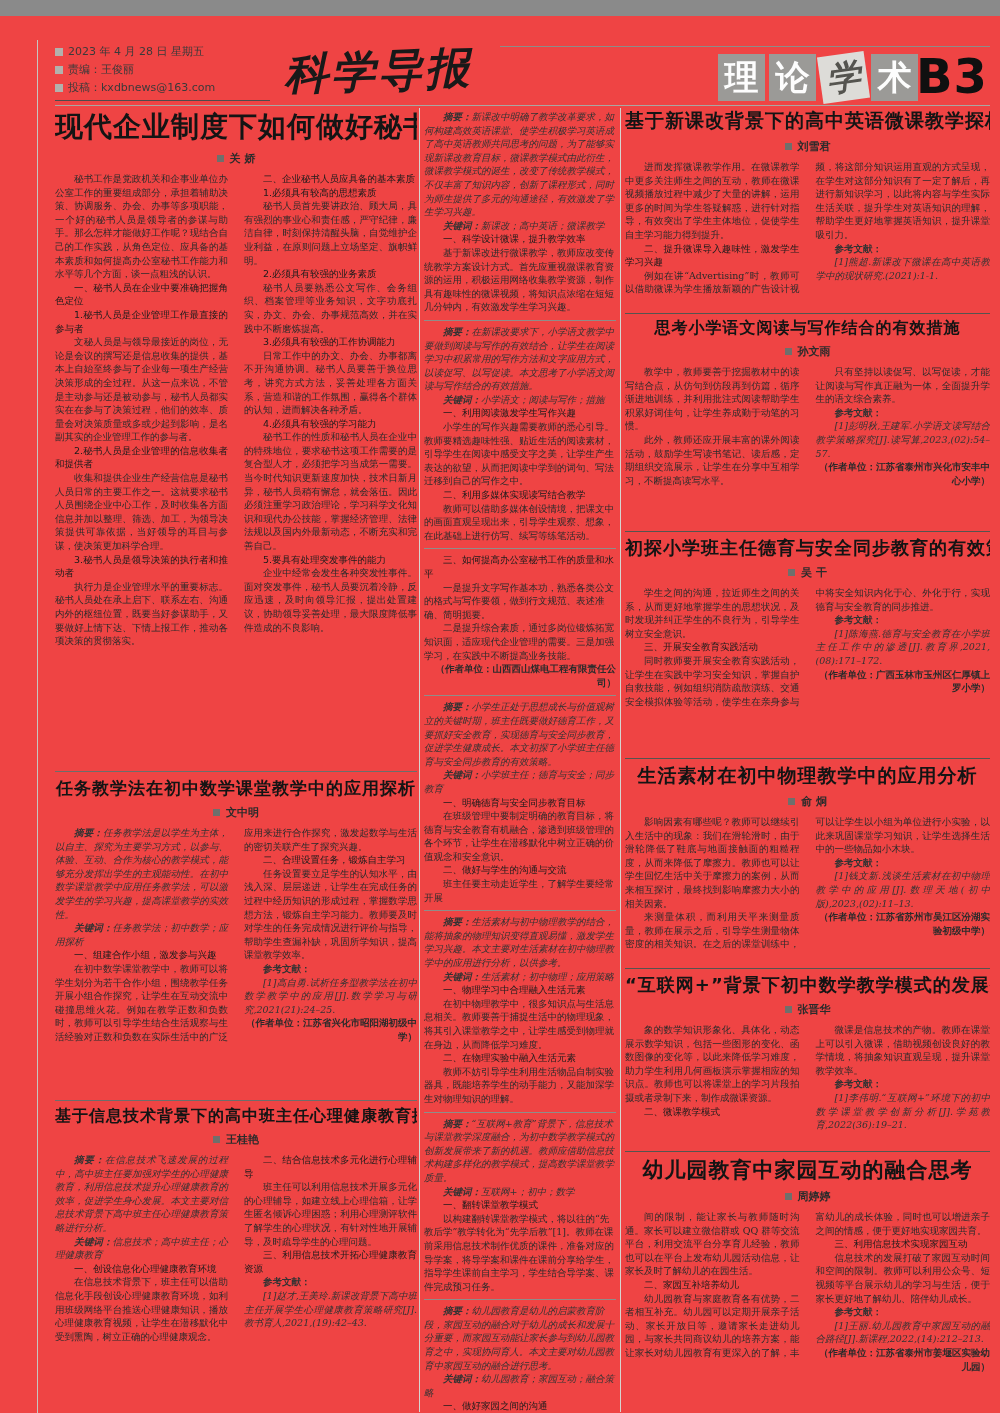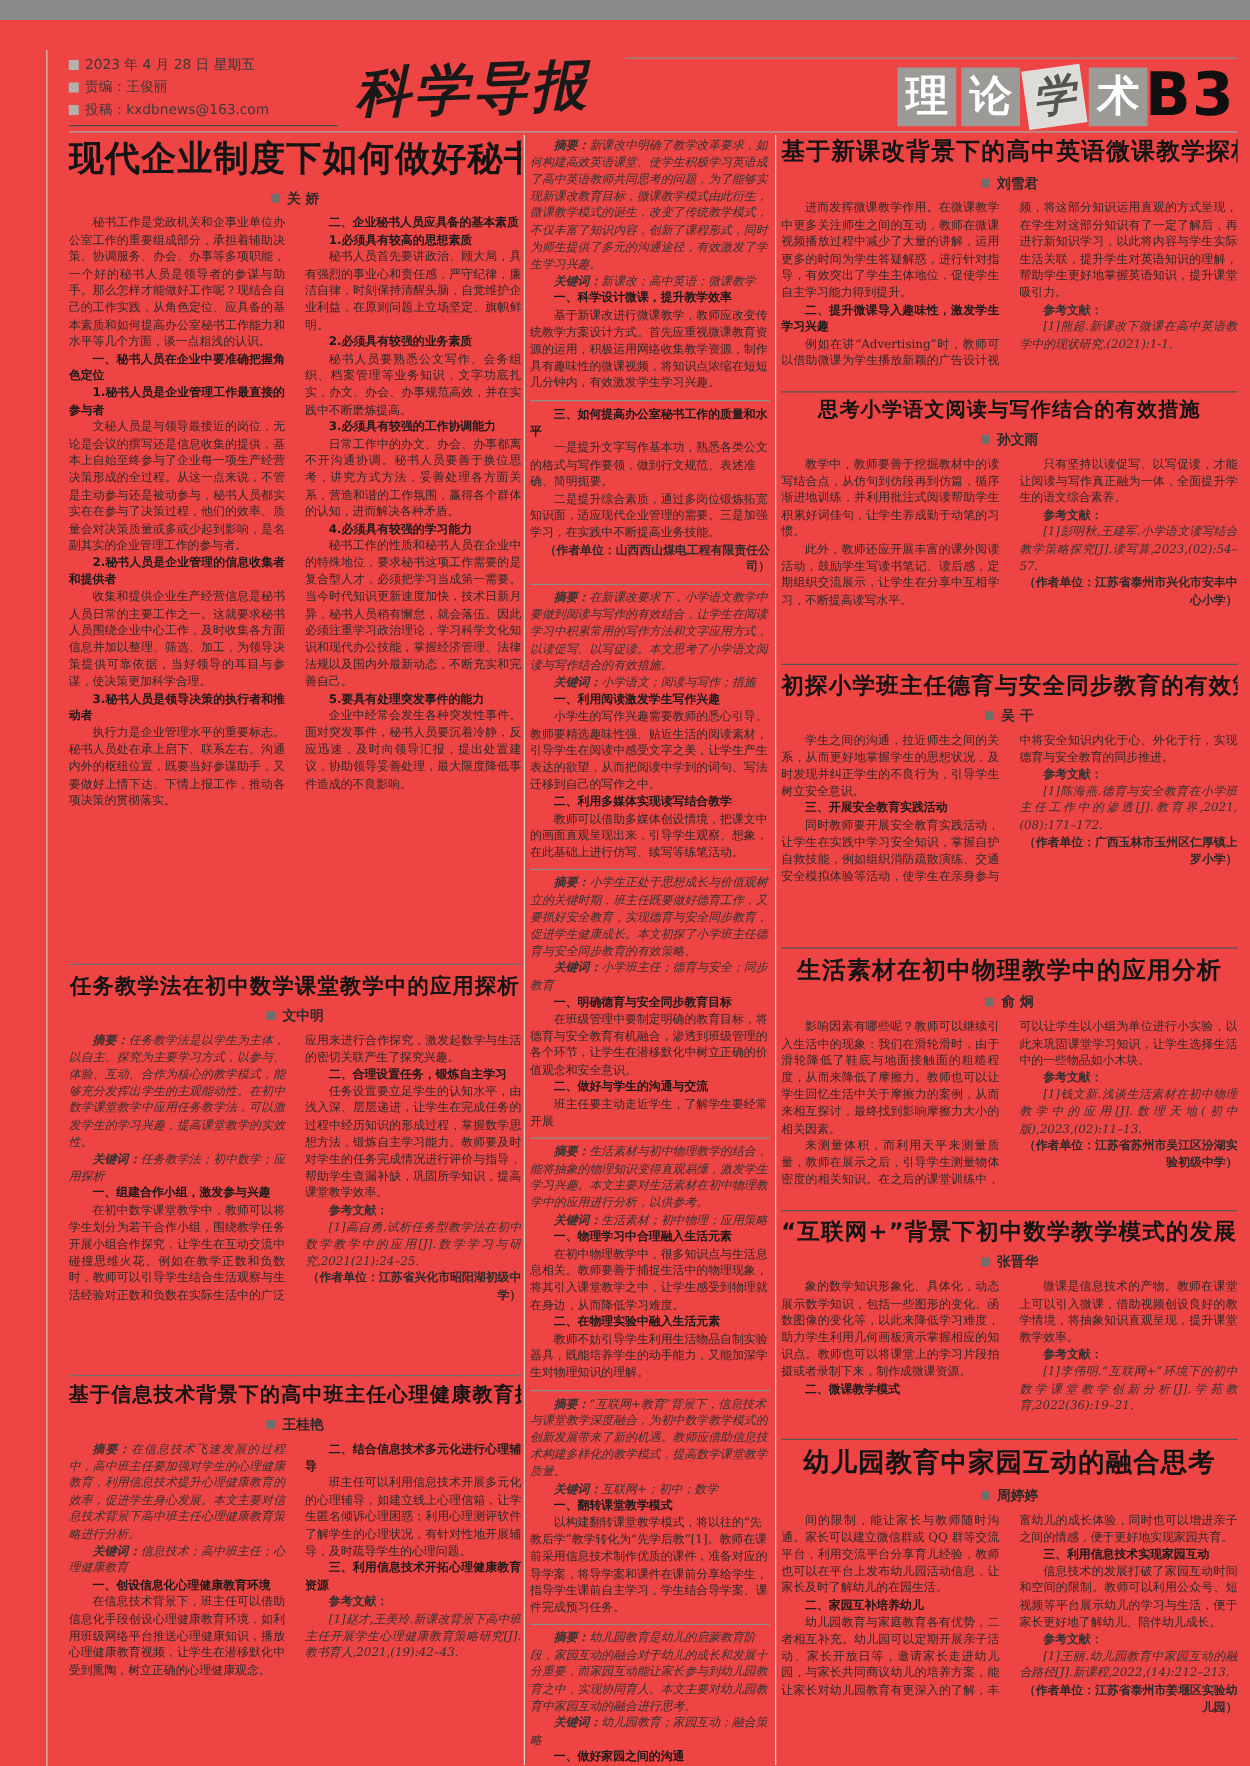--- a/index.html
+++ b/index.html
@@ -32,21 +32,21 @@
   .art{position:absolute;box-sizing:border-box;}
   .ttl{font-family:"DejaVu Sans","Liberation Sans",sans-serif;font-weight:bold;text-align:center;
        color:#141414;letter-spacing:1px;white-space:nowrap;overflow:hidden;}
   .byline{display:flex;justify-content:center;align-items:center;gap:6px;font-size:11px;
           font-weight:bold;margin:5px 0 6px;font-family:"DejaVu Sans","Liberation Sans",sans-serif;}
   .byline .sq{width:7px;height:7px;background:#6f6f6c;}
   .body{column-gap:16px;text-align:justify;overflow:hidden;}
   .cols2{column-count:2;}
   .e{font-size:9.5px;line-height:13.6px;}
   .e-p{text-indent:2em;}
-  .e-h{font-weight:bold;text-indent:2em;color:#1b1b1b;font-family:"DejaVu Sans","Liberation Sans",sans-serif;font-size:9.5px;}
+  .e-h{font-weight:normal;text-indent:2em;color:#1b1b1b;font-family:"DejaVu Sans","Liberation Sans",sans-serif;font-size:9.5px;}
   .e-abs,.e-kw,.e-ref,.e-refh{font-style:italic;color:#333;}
   .e-abs,.e-kw,.e-ref{text-indent:2em;}
   .e-refh{font-weight:bold;text-indent:2em;font-style:normal;}
   .e-aff{font-weight:bold;text-align:right;font-family:"DejaVu Sans","Liberation Sans",sans-serif;font-size:9.5px;}
   #a1{left:55px;top:92px;width:362px;height:686px;}
   #a1 .ttl{font-size:28px;}
   #a1 .body{height:616px;}
   #a6{left:55px;top:755px;width:362px;height:300px;border-top:1px solid #6d6d6a;padding-top:5px;}
   #a6 .ttl{font-size:17px;}
   #a6 .body{height:232px;}
@@ -182,34 +182,34 @@
   </div>
 
   <div id="mid">
     <div class="mblock">
         <div class="e e-abs"><b>摘要：</b>新课改中明确了教学改革要求，如何构建高效英语课堂、使学生积极学习英语成了高中英语教师共同思考的问题，为了能够实现新课改教育目标，微课教学模式由此衍生，微课教学模式的诞生，改变了传统教学模式，不仅丰富了知识内容，创新了课程形式，同时为师生提供了多元的沟通途径，有效激发了学生学习兴趣。</div>
         <div class="e e-kw"><b>关键词：</b>新课改；高中英语；微课教学</div>
         <div class="e e-h">一、科学设计微课，提升教学效率</div>
         <div class="e e-p">基于新课改进行微课教学，教师应改变传统教学方案设计方式。首先应重视微课教育资源的运用，积极运用网络收集教学资源，制作具有趣味性的微课视频，将知识点浓缩在短短几分钟内，有效激发学生学习兴趣。</div>
       </div>
     <div class="mblock">
-        <div class="e e-h">三、如何提高办公室秘书工作的质量和水平</div>
-        <div class="e e-p">一是提升文字写作基本功，熟悉各类公文的格式与写作要领，做到行文规范、表述准确、简明扼要。</div>
-        <div class="e e-p">二是提升综合素质，通过多岗位锻炼拓宽知识面，适应现代企业管理的需要。三是加强学习，在实践中不断提高业务技能。</div>
-        <div class="e e-aff">（作者单位：山西西山煤电工程有限责任公司）</div>
-      </div>
-    <div class="mblock">
         <div class="e e-abs"><b>摘要：</b>在新课改要求下，小学语文教学中要做到阅读与写作的有效结合，让学生在阅读学习中积累常用的写作方法和文字应用方式，以读促写、以写促读。本文思考了小学语文阅读与写作结合的有效措施。</div>
         <div class="e e-kw"><b>关键词：</b>小学语文；阅读与写作；措施</div>
         <div class="e e-h">一、利用阅读激发学生写作兴趣</div>
         <div class="e e-p">小学生的写作兴趣需要教师的悉心引导。教师要精选趣味性强、贴近生活的阅读素材，引导学生在阅读中感受文字之美，让学生产生表达的欲望，从而把阅读中学到的词句、写法迁移到自己的写作之中。</div>
         <div class="e e-h">二、利用多媒体实现读写结合教学</div>
         <div class="e e-p">教师可以借助多媒体创设情境，把课文中的画面直观呈现出来，引导学生观察、想象，在此基础上进行仿写、续写等练笔活动。</div>
       </div>
     <div class="mblock">
+        <div class="e e-h">三、如何提高办公室秘书工作的质量和水平</div>
+        <div class="e e-p">一是提升文字写作基本功，熟悉各类公文的格式与写作要领，做到行文规范、表述准确、简明扼要。</div>
+        <div class="e e-p">二是提升综合素质，通过多岗位锻炼拓宽知识面，适应现代企业管理的需要。三是加强学习，在实践中不断提高业务技能。</div>
+        <div class="e e-aff">（作者单位：山西西山煤电工程有限责任公司）</div>
+      </div>
+    <div class="mblock">
         <div class="e e-abs"><b>摘要：</b>小学生正处于思想成长与价值观树立的关键时期，班主任既要做好德育工作，又要抓好安全教育，实现德育与安全同步教育，促进学生健康成长。本文初探了小学班主任德育与安全同步教育的有效策略。</div>
         <div class="e e-kw"><b>关键词：</b>小学班主任；德育与安全；同步教育</div>
         <div class="e e-h">一、明确德育与安全同步教育目标</div>
         <div class="e e-p">在班级管理中要制定明确的教育目标，将德育与安全教育有机融合，渗透到班级管理的各个环节，让学生在潜移默化中树立正确的价值观念和安全意识。</div>
         <div class="e e-h">二、做好与学生的沟通与交流</div>
         <div class="e e-p">班主任要主动走近学生，了解学生要经常开展</div>
       </div>
     <div class="mblock">
         <div class="e e-abs"><b>摘要：</b>生活素材与初中物理教学的结合，能将抽象的物理知识变得直观易懂，激发学生学习兴趣。本文主要对生活素材在初中物理教学中的应用进行分析，以供参考。</div>
         <div class="e e-kw"><b>关键词：</b>生活素材；初中物理；应用策略</div>

